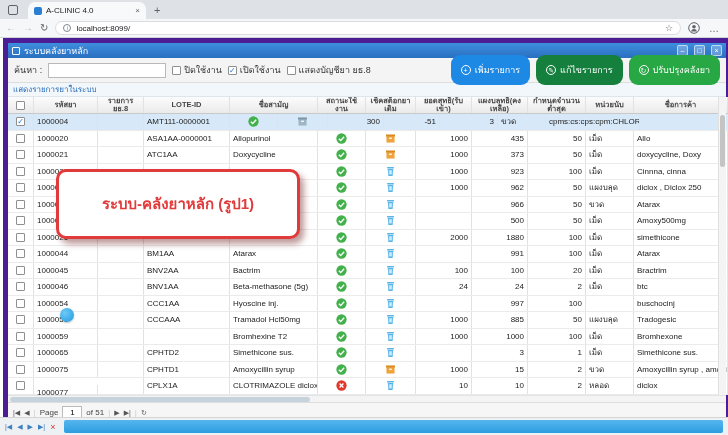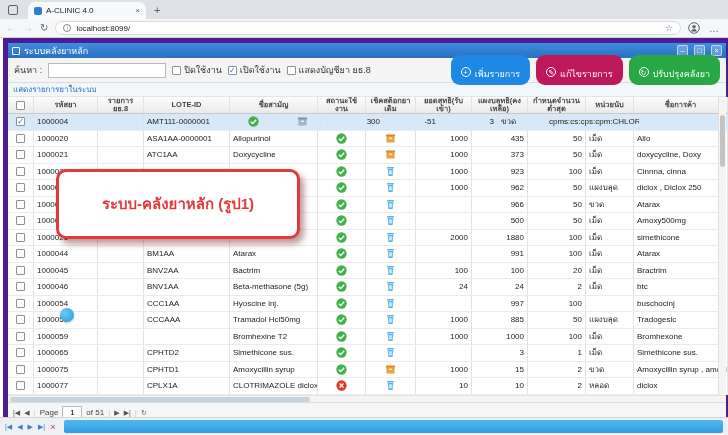--- a/index.html
+++ b/index.html
@@ -36,23 +36,23 @@
   .title-text { flex:1; overflow:hidden; white-space:nowrap; }
   .win-btn { width:11px; height:11px; background:rgba(255,255,255,.25); border:1px solid rgba(255,255,255,.6);
     border-radius:2px; color:#fff; font-size:7px; line-height:9px; text-align:center; margin-left:2px; }
 
   .toolbar { height:25px; background:#f4f4f4; border-bottom:1px solid #ddd; display:flex; align-items:center; padding:0 6px; gap:6px; font-size:9px; color:#333; }
   .search-input { width:118px; height:15px; border:1px solid #b9b9b9; font-size:9px; padding:0 3px; background:#fff; }
   .cb { display:inline-block; width:9px; height:9px; border:1px solid #8f8f8f; background:#fff; border-radius:1px;
     font-size:8px; line-height:8px; color:#1976d2; text-align:center; vertical-align:middle; flex:none;}
   .cb-group { display:flex; align-items:center; gap:3px; }
   .btn-area { margin-left:auto; display:flex; gap:6px; }
-  .pill-btn { height:30px; border-radius:9px; color:#fff; font-size:9px; display:flex; gap:4px; padding:12px 10px; border:none; }
+  .pill-btn { height:30px; border-radius:9px; color:#fff; font-size:9px; display:flex; align-items:center; gap:4px; padding:0 10px; border:none; }
   .btn-add { background:#1e88e5; }
-  .btn-edit { background:#be185d; }
+  .btn-edit { background:#15803d; }
   .btn-update { background:#28a745; }
   .btn-ico { width:10px; height:10px; border:1px solid #fff; border-radius:50%; font-size:7px; line-height:9px; text-align:center; flex:none;}
 
   .grid-caption { height:14px; background:#f2f7fc; border-bottom:1px solid #dde6ef; font-size:8px; color:#1f67b5; display:flex; align-items:center; padding:0 5px; }
 
   .grid-header { display:flex; height:17px; background:linear-gradient(#fcfcfc,#eaeaea); border-bottom:1px solid #c9c9c9;
     font-size:7.5px; font-weight:bold; color:#444; overflow:hidden; width:720px; }
   .gcell { border-right:1px solid #e2e2e2; padding:0 3px; display:flex; align-items:center; overflow:hidden; white-space:nowrap; height:100%; flex:none; }
   .hcell { justify-content:center; text-align:center; line-height:1.05; white-space:normal; }
   .grid-body { height:281px; overflow:hidden; width:720px; }
@@ -671,21 +671,21 @@
         <div class="gcell right" style="width: 56px;">1000</div>
         <div class="gcell right" style="width: 56px;">15</div>
         <div class="gcell right" style="width: 58px;">2</div>
         <div class="gcell" style="width: 48px;">ขวด</div>
         <div class="gcell" style="width: 94px;">Amoxycillin syrup , amoxi syr, amoxy</div>
       </div>
       <div class="grow">
         <div class="gcell center" style="width: 26px;">
           <span class="cb"></span>
         </div>
-        <div class="gcell" style="width: 64px;">1000077</div>
+        <div class="gcell" style="width: 64px; margin-top: 7px;">1000077</div>
         <div class="gcell" style="width: 46px;"></div>
         <div class="gcell" style="width: 86px;">CPLX1A</div>
         <div class="gcell" style="width: 88px;">CLOTRIMAZOLE diclox</div>
         <div class="gcell center" style="width: 48px;">
           <span class="ico">
             <svg width="11" height="11" viewBox="0 0 12 12">
               <circle cx="6" cy="6" r="5.6" fill="#e0392b"></circle>
               <path d="M3.9 3.9l4.2 4.2M8.1 3.9L3.9 8.1" stroke="#fff" stroke-width="1.4"></path>
             </svg>
           </span>

